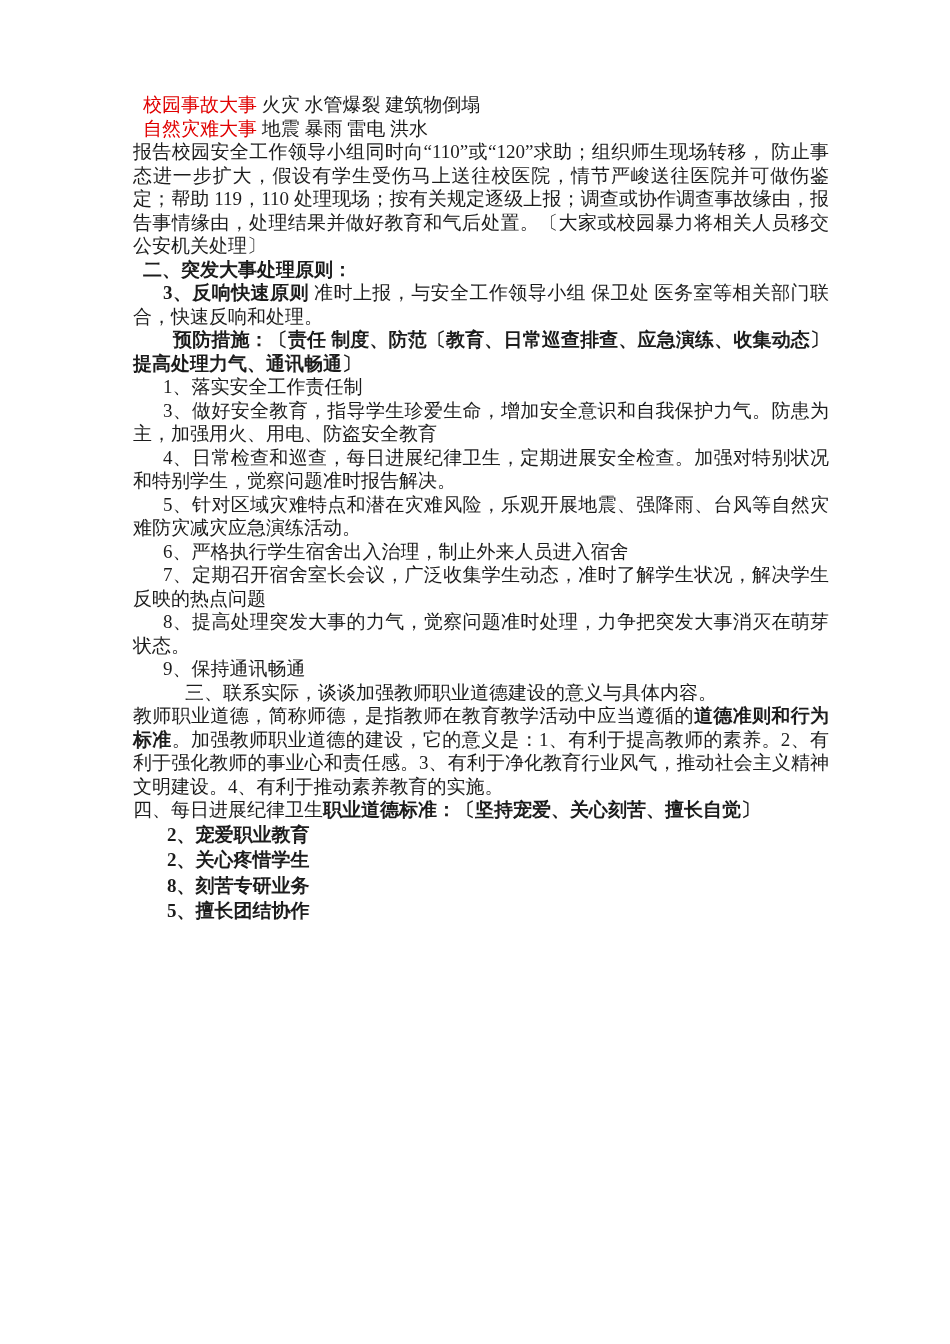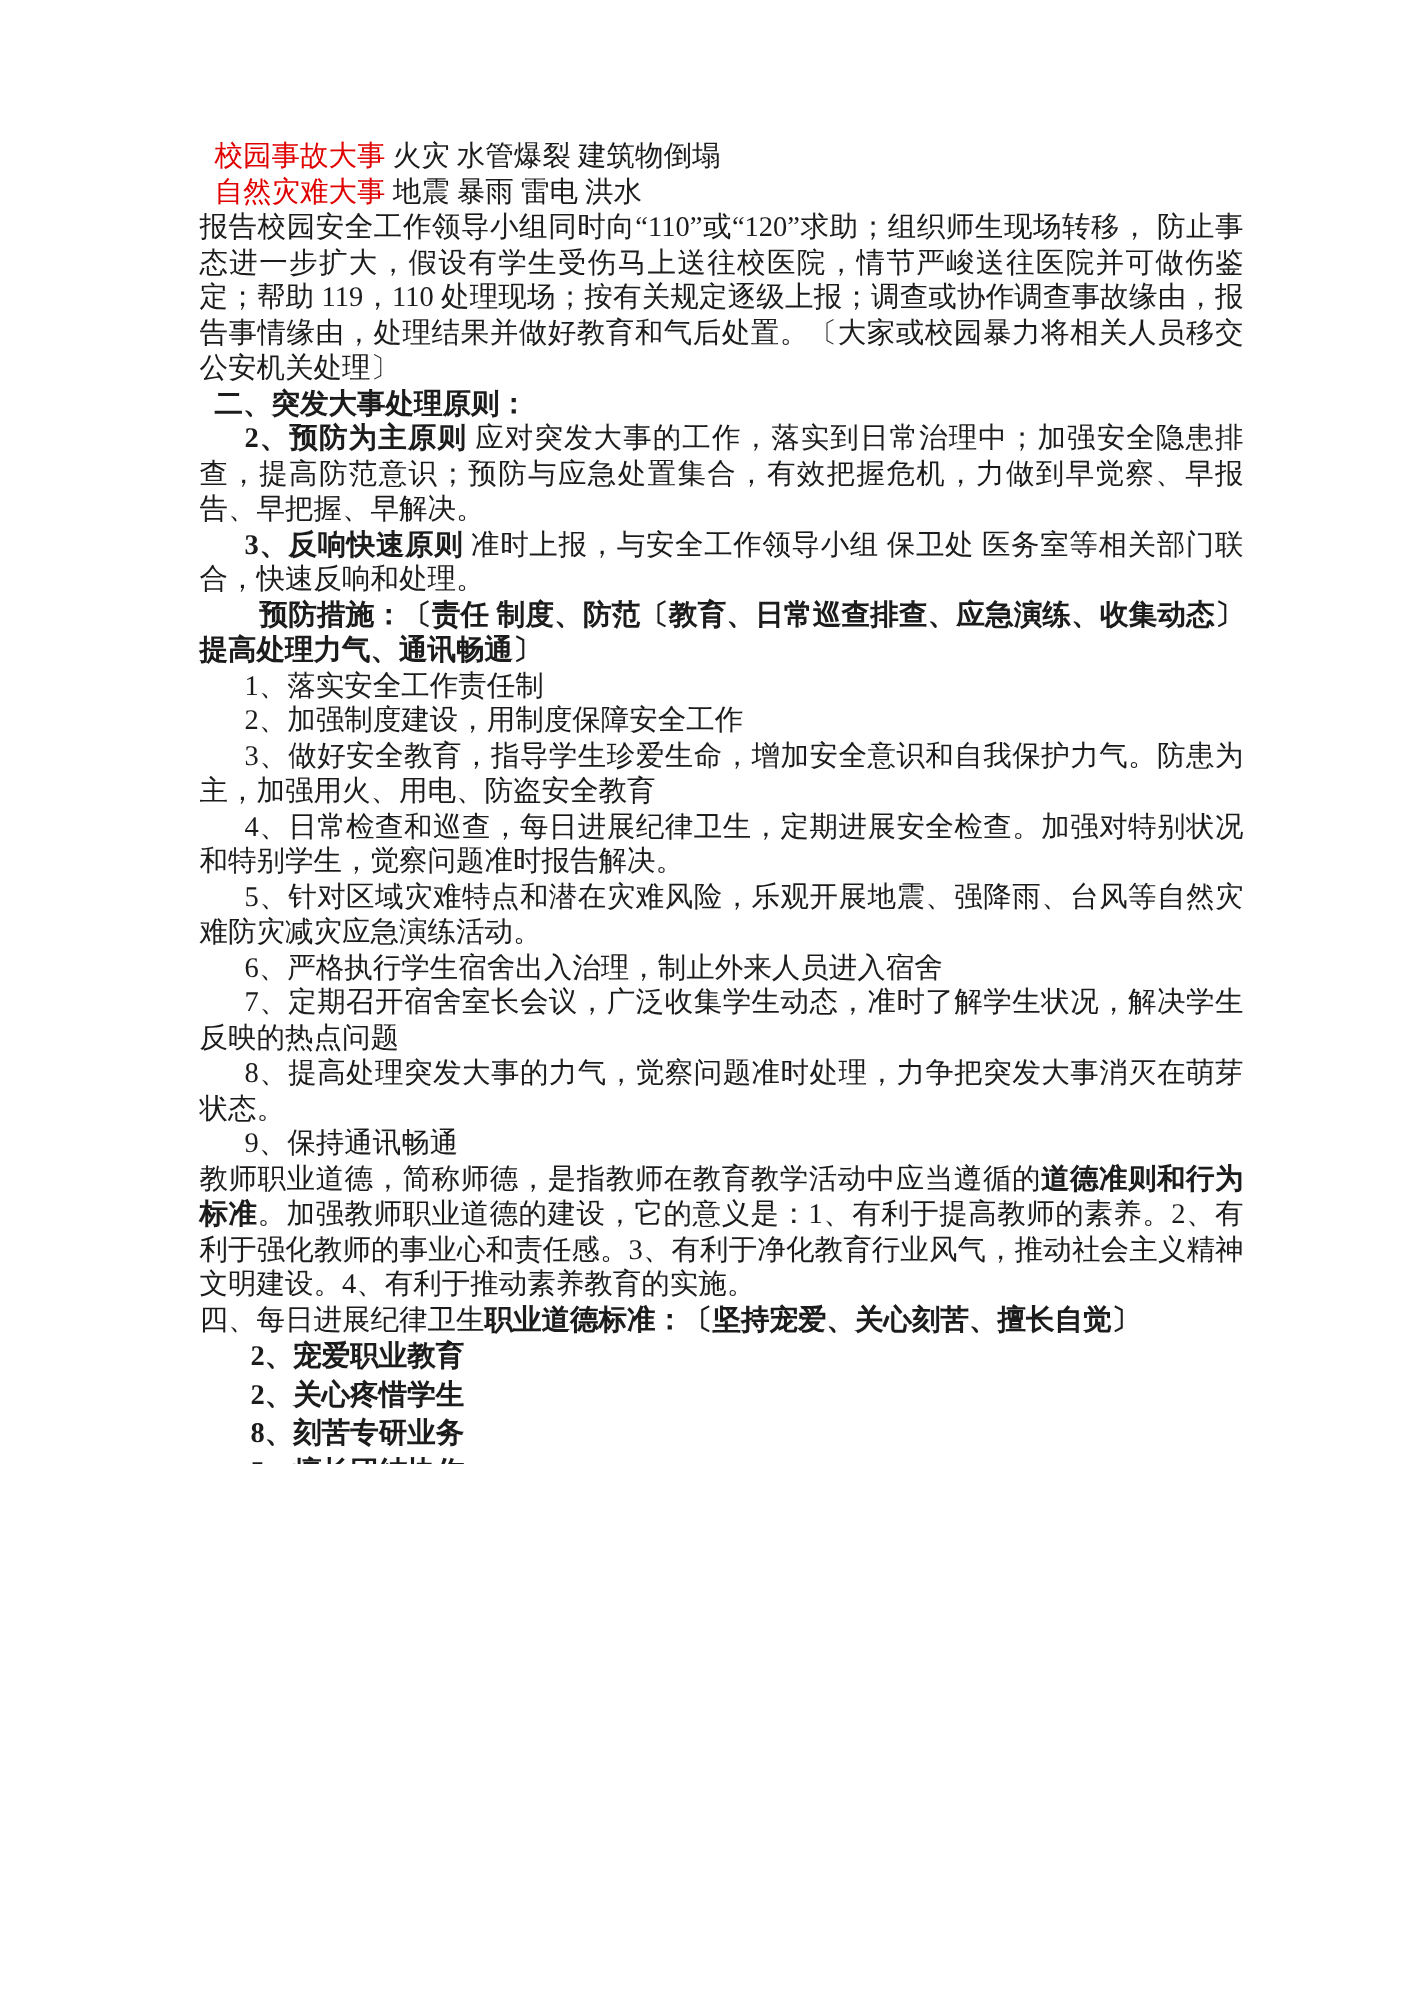--- a/index.html
+++ b/index.html
@@ -52,32 +52,31 @@
 </style>
 </head>
 <body>
 
 <div class="page">
   <div class="content">
       <p class="para t-red-label-line"><span class="run-red">校园事故大事</span><span class=""> 火灾  水管爆裂  建筑物倒塌</span></p>
       <p class="para t-red-label-line"><span class="run-red">自然灾难大事</span><span class=""> 地震  暴雨  雷电  洪水</span></p>
       <p class="para t-paragraph gap-large"><span class="">报告校园安全工作领导小组同时向“110”或“120”求助；组织师生现场转移，  防止事态进一步扩大，假设有学生受伤马上送往校医院，情节严峻送往医院并可做伤鉴定；帮助 119，110  处理现场；按有关规定逐级上报；调查或协作调查事故缘由，报告事情缘由，处理结果并做好教育和气后处置。〔大家或校园暴力将相关人员移交公安机关处理〕</span></p>
       <p class="para t-heading gap-medium"><span class="run-bold ">二、突发大事处理原则：</span></p>
-      <p class="para t-principle-item"><span class="run-bold ">2、预防为主原则</span><span class="">  应对突发大事的工作，落实到日常治理中；加强安全隐患排查，提高防范意识；预防与应急处置集合，有效把握危机，力做到早觉察、早报告、早把握、早解决。</span></p>
       <p class="para t-principle-item"><span class="run-bold ">3、反响快速原则</span><span class="">  准时上报，与安全工作领导小组 保卫处 医务室等相关部门联合，快速反响和处理。</span></p>
       <p class="para t-measures-heading gap-medium"><span class="run-bold ">预防措施：〔责任 制度、防范〔教育、日常巡查排查、应急演练、收集动态〕提高处理力气、通讯畅通〕</span></p>
       <p class="para t-list-item"><span class="">1、落实安全工作责任制</span></p>
-      <p class="para t-list-item"><span class="">2、加强制度建设，用制度保障安全工作</span></p>
       <p class="para t-list-item"><span class="">3、做好安全教育，指导学生珍爱生命，增加安全意识和自我保护力气。防患为主，加强用火、用电、防盗安全教育</span></p>
       <p class="para t-list-item"><span class="">4、日常检查和巡查，每日进展纪律卫生，定期进展安全检查。加强对特别状况和特别学生，觉察问题准时报告解决。</span></p>
       <p class="para t-list-item"><span class="">5、针对区域灾难特点和潜在灾难风险，乐观开展地震、强降雨、台风等自然灾难防灾减灾应急演练活动。</span></p>
       <p class="para t-list-item"><span class="">6、严格执行学生宿舍出入治理，制止外来人员进入宿舍</span></p>
       <p class="para t-list-item"><span class="">7、定期召开宿舍室长会议，广泛收集学生动态，准时了解学生状况，解决学生反映的热点问题</span></p>
       <p class="para t-list-item"><span class="">8、提高处理突发大事的力气，觉察问题准时处理，力争把突发大事消灭在萌芽状态。</span></p>
       <p class="para t-list-item"><span class="">9、保持通讯畅通</span></p>
+      <p class="para t-question-line"><span class="">三、联系实际，谈谈加强教师职业道德建设的意义与具体内容。</span></p>
       <p class="para t-body-paragraph gap-medium"><span class="">教师职业道德，简称师德，是指教师在教育教学活动中应当遵循的</span><span class="run-bold ">道德准则和行为标准</span><span class="">。加强教师职业道德的建设，它的意义是：1、有利于提高教师的素养。2、有利于强化教师的事业心和责任感。3、有利于净化教育行业风气，推动社会主义精神文明建设。4、有利于推动素养教育的实施。</span></p>
       <p class="para t-body-paragraph"><span class="">四、每日进展纪律卫生</span><span class="run-bold ">职业道德标准：〔坚持宠爱、关心刻苦、擅长自觉〕</span></p>
       <p class="para t-standard-item"><span class="run-bold ">2、宠爱职业教育</span></p>
       <p class="para t-standard-item"><span class="run-bold ">2、关心疼惜学生</span></p>
       <p class="para t-standard-item"><span class="run-bold ">8、刻苦专研业务</span></p>
       <p class="para t-standard-item"><span class="run-bold ">5、擅长团结协作</span></p>
     </div>
 </div>
 
 </body></html>

